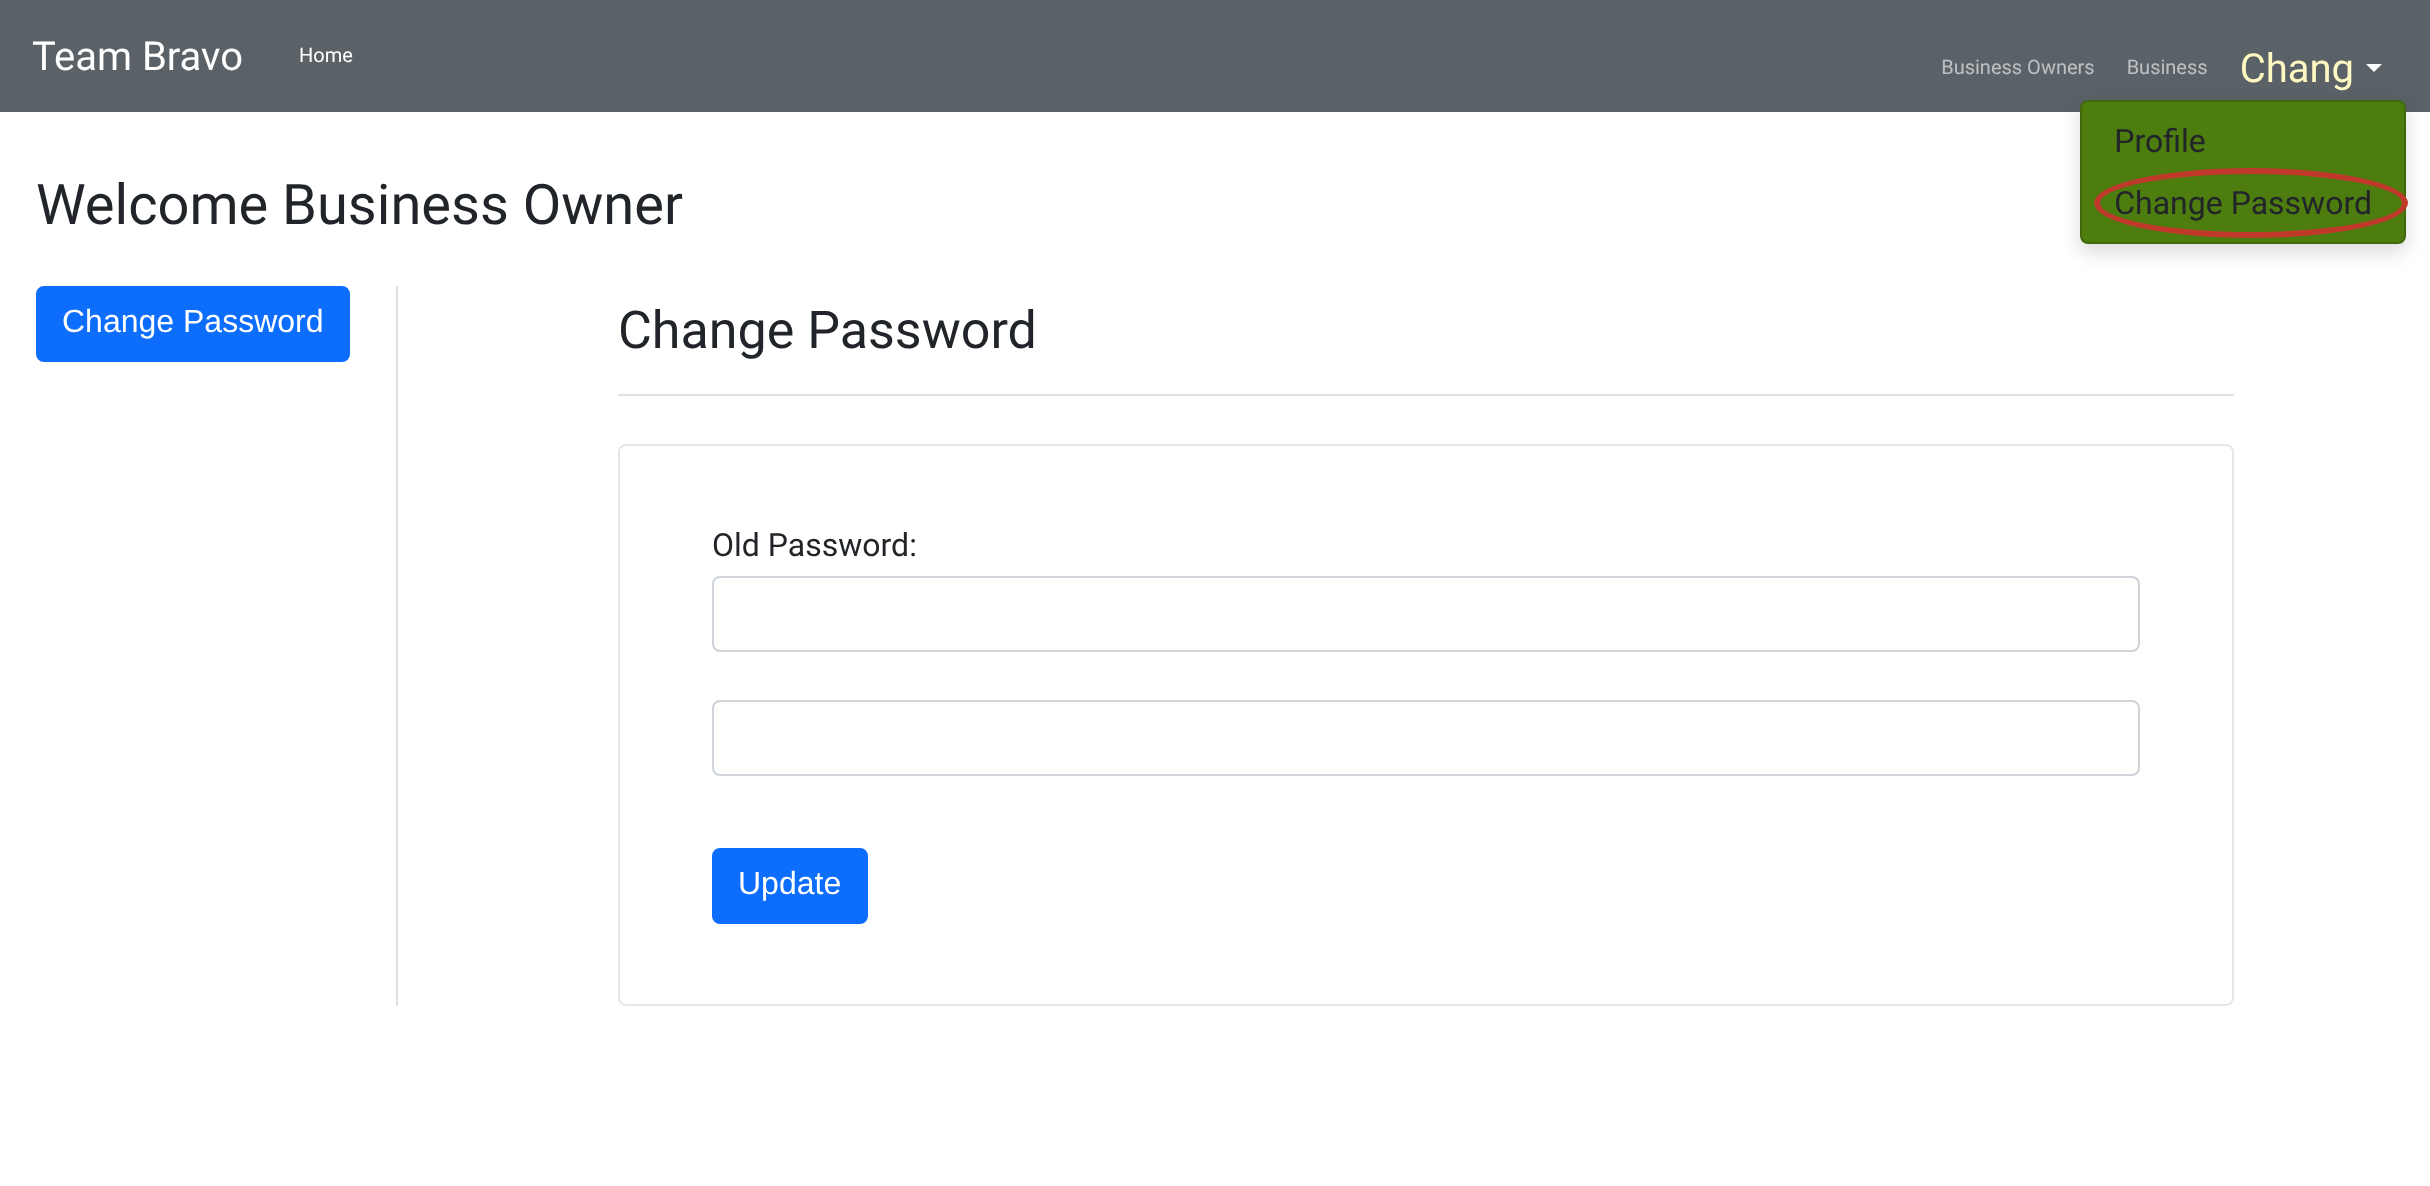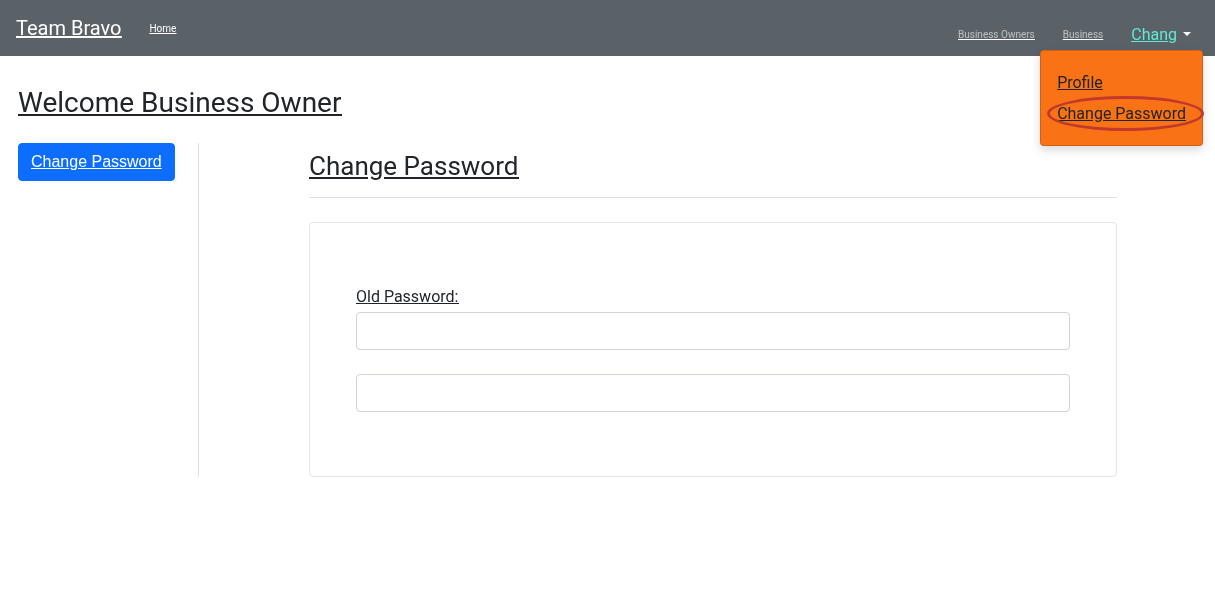--- a/index.html
+++ b/index.html
@@ -1,19 +1,18 @@
 <!DOCTYPE html>
 <html><head>
   <meta charset="utf-8">
   <style>
     * {
       box-sizing: border-box;
       margin: 0;
       padding: 0;
-      text-decoration: underline;
     }
     body {
       font-family: -apple-system, BlinkMacSystemFont, "Segoe UI", Roboto, "Helvetica Neue", Arial, sans-serif;
       background: #fff;
       width: 1215px;
       height: 593px;
       overflow: hidden;
     }
     .navbar {
       background: #5a6268;
@@ -31,60 +30,60 @@
       cursor: pointer;
     }
     .navbar-nav-left {
       display: flex;
       align-items: center;
     }
     .navbar-nav-right {
       margin-left: auto;
       display: flex;
       align-items: center;
-      gap: 12px;
+      gap: 0;
       margin-top: 12px;
     }
     .nav-link {
       color: rgba(255,255,255,0.6);
       padding: 8px 8px;
       font-size: 10px;
       cursor: pointer;
       text-decoration: none;
     }
     .nav-link.active {
       color: #fff;
     }
     .dropdown-toggle {
-      color: #5eead4;
+      color: #fef9c3;
       padding: 8px 8px;
-      font-size: 16px;
+      font-size: 20px;
       cursor: pointer;
       display: flex;
       align-items: center;
       gap: 6px;
     }
     .dropdown-caret {
       display: inline-block;
       width: 0;
       height: 0;
       border-left: 4px solid transparent;
       border-right: 4px solid transparent;
       border-top: 4px solid #fff;
       vertical-align: middle;
     }
     .dropdown-menu {
       position: absolute;
       top: 50px;
       right: 12px;
-      background: #f97316;
+      background: #4d7c0f;
       border: 1px solid rgba(0,0,0,0.15);
       border-radius: 4px;
       box-shadow: 0 4px 10px rgba(0,0,0,0.15);
-      padding: 16px 0;
+      padding: 4px 0;
       min-width: 150px;
       z-index: 1000;
     }
     .dropdown-item {
       padding: 6px 16px;
       font-size: 16px;
       color: #212529;
       cursor: pointer;
       white-space: nowrap;
       position: relative;
@@ -153,21 +152,20 @@
       margin: 16px 0 24px 0;
     }
     .card {
       border: 1px solid #e6e6e6;
       border-radius: 4px;
       padding: 40px 46px;
       background: #fff;
     }
     .form-group {
       margin-bottom: 24px;
-      margin-top: 24px;
     }
     .form-label {
       display: block;
       font-size: 16px;
       color: #212529;
       margin-bottom: 6px;
     }
     .form-control {
       display: block;
       width: 100%;
@@ -225,16 +223,19 @@
         <div class="form-group">
           <label class="form-label">Old Password:</label>
           <input type="password" class="form-control" style="">
         </div>
 
         <div class="form-group">
           <input type="password" class="form-control" style="">
         </div>
 
 
+        <div class="submit-row">
+          <button class="btn btn-primary">Update</button>
+        </div>
       </div>
     </main>
   </div>
 </div>
 
 </body></html>

